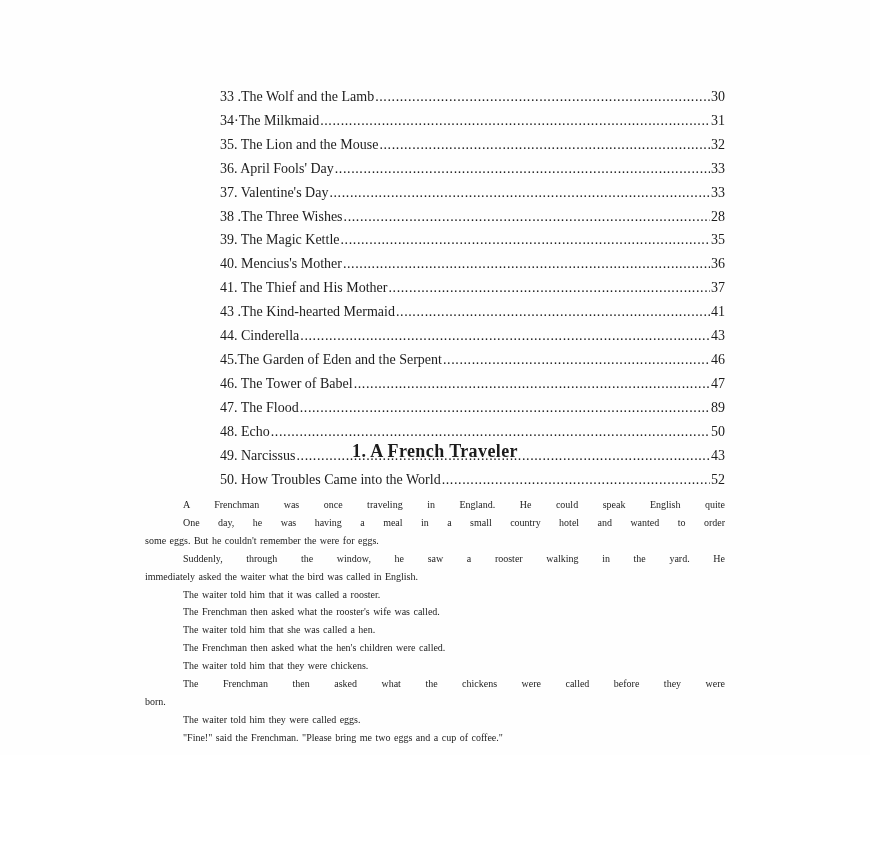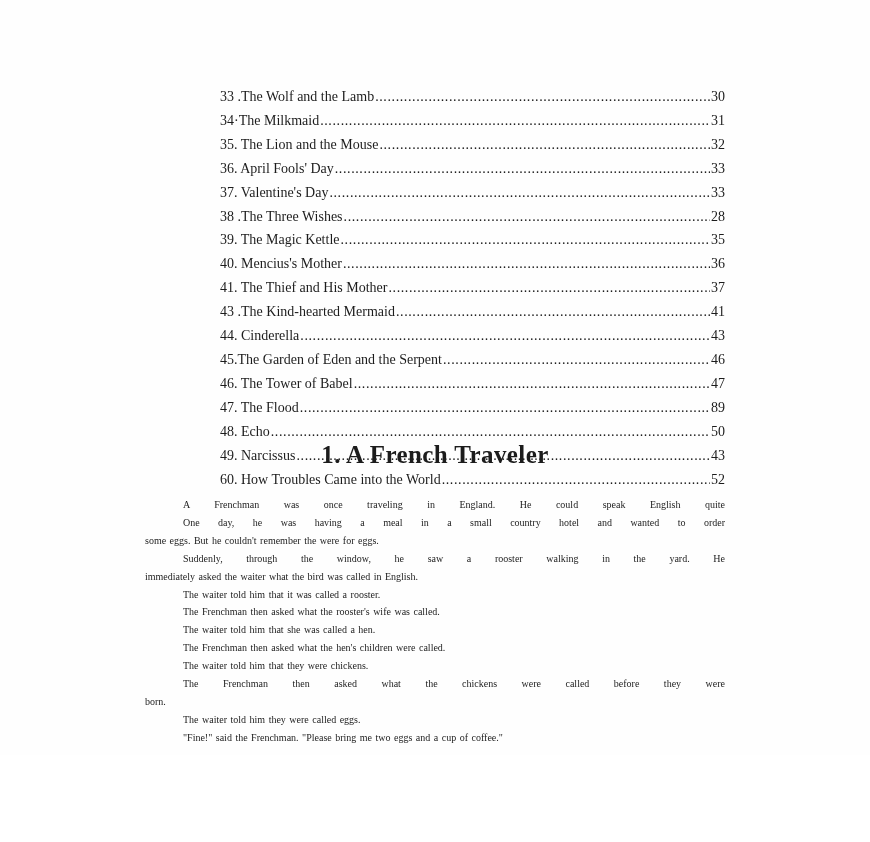--- a/index.html
+++ b/index.html
@@ -44,21 +44,21 @@
   .toc-page { flex: 0 0 auto; margin-top: 6px; }
 
   
   .story-title {
     position: absolute;
     left: 145px;
     top: 441px;
     width: 580px;
     margin: 0;
     text-align: center;
-    font-size: 25px;
+    font-size: 18px;
     font-weight: bold;
     letter-spacing: 0.4px;
   }
   .story-body {
     position: absolute;
     left: 145px;
     top: 496px;
     width: 580px;
     font-size: 10px;
   }
@@ -179,21 +179,21 @@
     <span class="toc-page">50</span>
   </div>
 
   <div class="toc-row">
     <span class="toc-title">49. Narcissus</span>
     <span class="leader"></span>
     <span class="toc-page">43</span>
   </div>
 
   <div class="toc-row">
-    <span class="toc-title">60. How Troubles Came into the World</span>
+    <span class="toc-title">50. How Troubles Came into the World</span>
     <span class="leader"></span>
     <span class="toc-page">52</span>
   </div>
 </div>
 
   <h1 class="story-title">1. A French Traveler</h1>
 
   <div class="story-body">
       <div class="line para-first">A Frenchman was once traveling in England. He could speak English quite</div>
       <div class="line para-first">One day, he was having a meal in a small country hotel and wanted to order</div>

